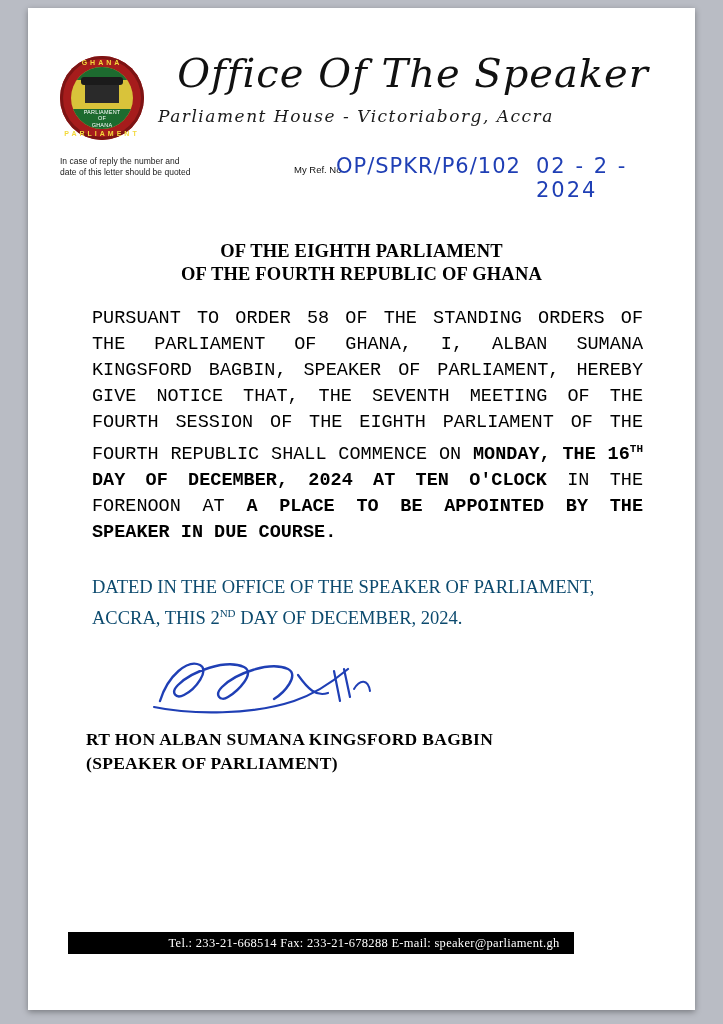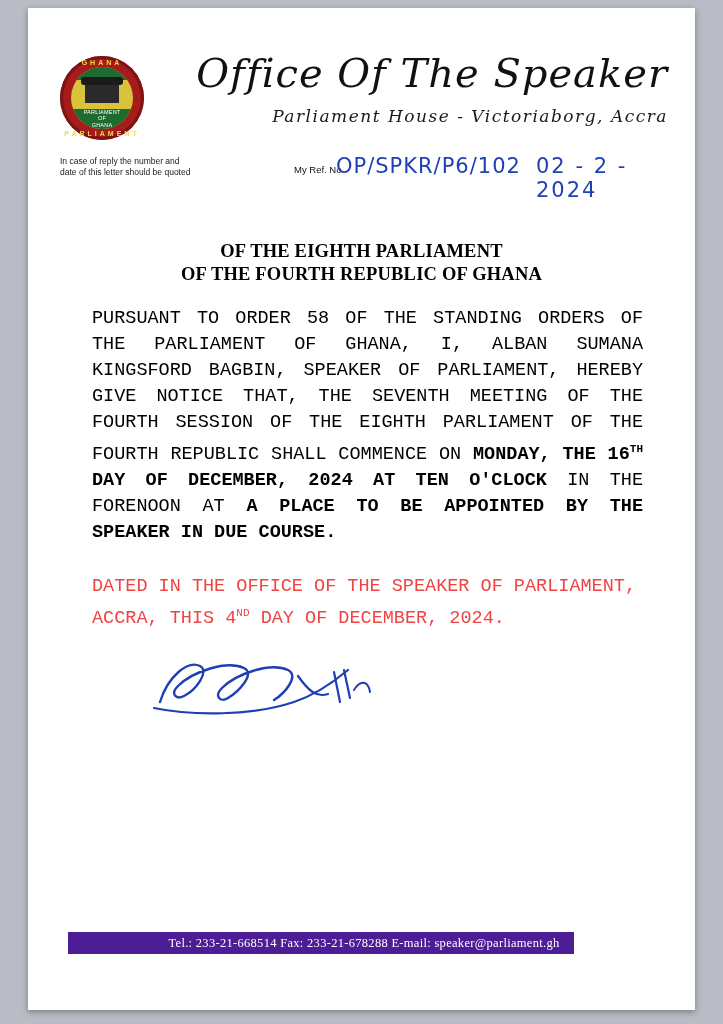--- a/index.html
+++ b/index.html
@@ -105,34 +105,34 @@
     text-align: center;
   }
   .crest .arc .top { top: 3px; letter-spacing: 3px; }
   .crest .arc .bot { bottom: 3px; letter-spacing: 3px; }
 
   .office-title {
     position: absolute;
     left: 130px;
     top: 42px;
     width: 510px;
-    text-align: right;
+    text-align: center;
     font-family: "DejaVu Serif", serif;
     font-style: italic;
     font-size: 40px;
     color: #111111;
     letter-spacing: 1px;
     white-space: nowrap;
   }
   .office-sub {
     position: absolute;
     left: 130px;
     top: 98px;
     width: 510px;
-    text-align: right;
+    text-align: left;
     font-family: "DejaVu Serif", serif;
     font-style: italic;
     font-size: 17px;
     color: #1a1a1a;
     letter-spacing: 1.5px;
     white-space: nowrap;
   }
 
   .reply-note {
     position: absolute;
@@ -207,24 +207,24 @@
     font-size: 18.5px;
     line-height: 26px;
     color: #000;
     text-align: justify;
   }
   .body-text b { font-weight: bold; }
   sup { font-size: 11px; vertical-align: super; }
 
   .dated {
     margin: 28px 52px 0 64px;
-    font-family: Liberation Mono, monospace;
+    font-family: Liberation Serif, serif;
     font-size: 18.5px;
     line-height: 26px;
-    color: #ef4444;
+    color: #0c4a6e;
   }
 
   .signature {
     position: relative;
     height: 78px;
     margin: 14px 0 0 120px;
     width: 260px;
   }
   .signature svg { position: absolute; left: 0; top: 0; }
 
@@ -238,21 +238,21 @@
     letter-spacing: 0.3px;
   }
 
   
   .footer-bar {
     position: absolute;
     left: 40px;
     bottom: 56px;
     width: 592px;
     height: 22px;
-    background: #4c1d95;
+    background: #000000;
     color: #ffffff;
     display: flex;
     align-items: center;
     justify-content: center;
     font-family: "Liberation Serif", serif;
     font-size: 12.5px;
     letter-spacing: 0.3px;
   }
   .footer-bar .white-gap {
     position: absolute;
@@ -304,34 +304,36 @@
     <div>OF THE EIGHTH PARLIAMENT</div>
     <div>OF THE FOURTH REPUBLIC OF GHANA</div>
   </div>
 
   <div class="body-text">
     <span>PURSUANT TO ORDER 58 OF THE STANDING ORDERS OF THE PARLIAMENT OF GHANA, I, ALBAN SUMANA KINGSFORD BAGBIN, SPEAKER OF PARLIAMENT, HEREBY GIVE NOTICE THAT, THE SEVENTH MEETING OF THE FOURTH SESSION OF THE EIGHTH PARLIAMENT OF THE FOURTH REPUBLIC SHALL COMMENCE ON </span><b>MONDAY, THE 16</b><b><sup>TH</sup></b><b> DAY OF DECEMBER, 2024 AT TEN O'CLOCK</b><span> IN THE FORENOON AT </span><b>A PLACE TO BE APPOINTED BY THE SPEAKER IN DUE COURSE.</b>
   </div>
 
   <div class="dated">
     <div>DATED IN THE OFFICE OF THE SPEAKER OF PARLIAMENT,</div>
-    <div><span>ACCRA, THIS 4</span><sup>ND</sup><span> DAY OF DECEMBER, 2024.</span></div>
+    <div><span>ACCRA, THIS 2</span><sup>ND</sup><span> DAY OF DECEMBER, 2024.</span></div>
   </div>
 
   <div class="signature">
     <svg width="260" height="78" viewBox="0 0 260 78" fill="none" xmlns="http://www.w3.org/2000/svg" aria-hidden="true">
       <path d="M12 56 C20 30, 40 14, 52 20 C62 25, 48 44, 36 50 C28 54, 22 48, 30 40 C44 26, 78 14, 96 22 C108 28, 90 46, 80 52 C72 57, 66 50, 74 42 C88 28, 122 16, 140 24 C152 30, 136 48, 126 54" stroke="#1f3fb5" stroke-width="2.4" stroke-linecap="round"></path>
       <path d="M6 62 C44 70, 104 70, 146 56 C170 48, 188 34, 200 24" stroke="#1f3fb5" stroke-width="2.2" stroke-linecap="round"></path>
       <path d="M150 30 C160 44, 168 52, 180 48" stroke="#1f3fb5" stroke-width="2.2" stroke-linecap="round"></path>
       <path d="M186 26 L192 56 M196 24 L202 52" stroke="#1f3fb5" stroke-width="2.2" stroke-linecap="round"></path>
       <path d="M206 44 C212 34, 220 34, 222 46" stroke="#1f3fb5" stroke-width="2" stroke-linecap="round"></path>
     </svg>
   </div>
 
   <div class="signer">
+    <div>RT HON ALBAN SUMANA KINGSFORD BAGBIN</div>
+    <div>(SPEAKER OF PARLIAMENT)</div>
   </div>
 
   <div class="footer-bar">
     <span>Tel.: 233-21-668514  Fax: 233-21-678288   E-mail: speaker@parliament.gh</span>
     <span class="white-gap"></span>
   </div>
 
 </div>
 
 </body></html>

